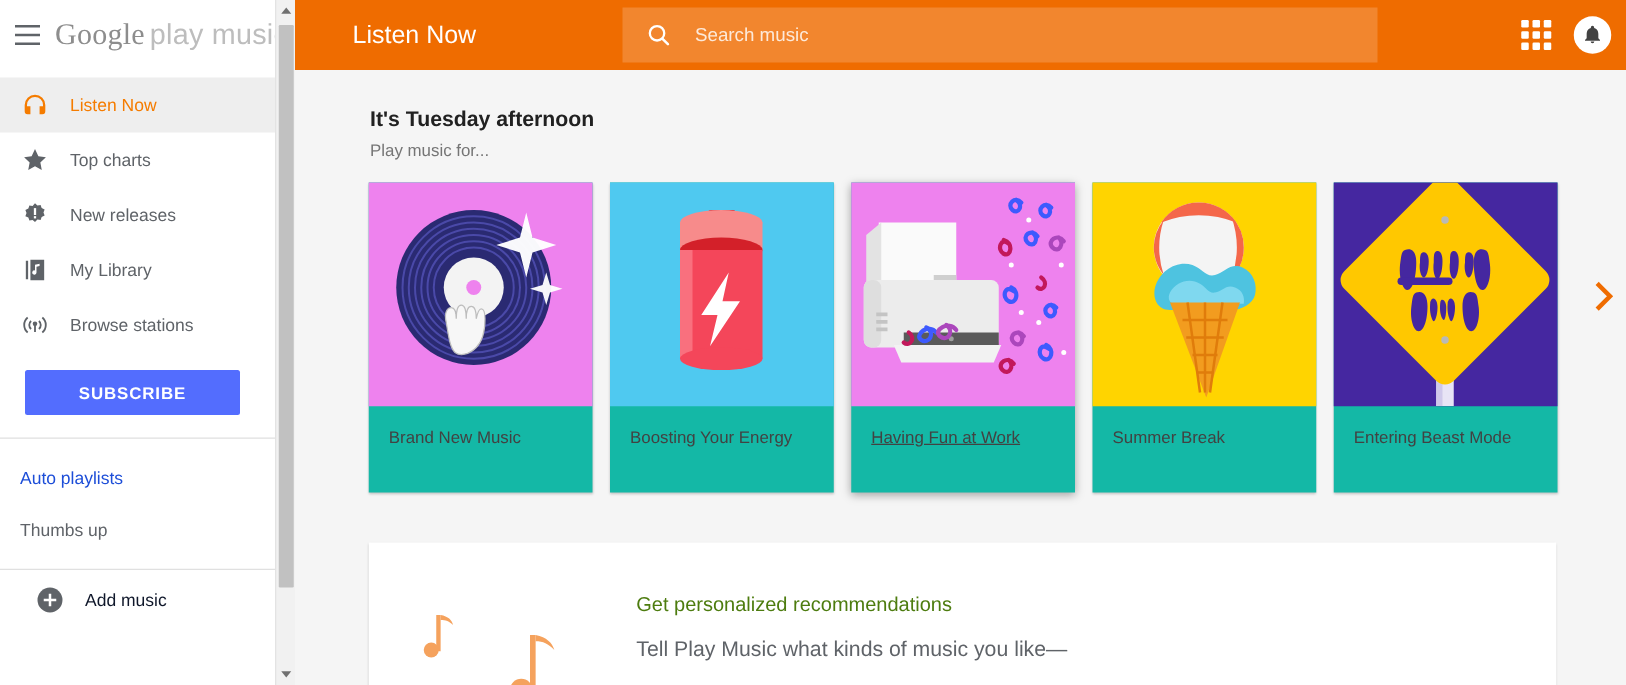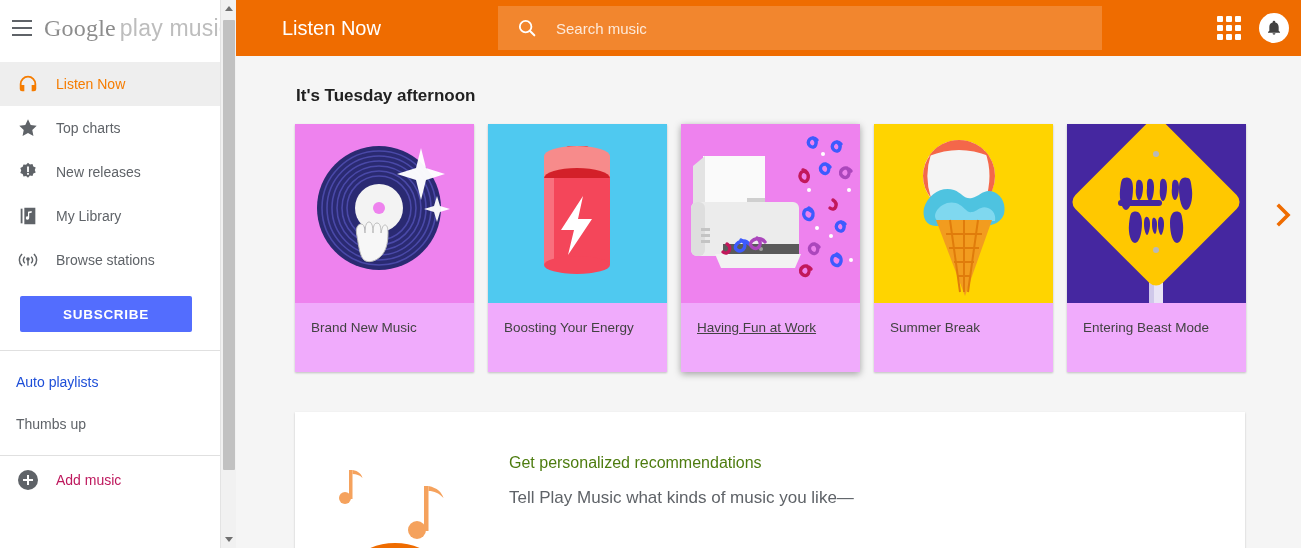--- a/index.html
+++ b/index.html
@@ -62,21 +62,21 @@
   .divider { height: 1px; background: #e0e0e0; margin: 0; }
   .plain-list { padding: 10px 0; }
   .plain-item {
     height: 42px; display: flex; align-items: center; padding-left: 16px;
     font-size: 14px; cursor: pointer;
   }
   .plain-item.muted { color: #1d4ed8; }
   .plain-item.dark { color: #5f6368; text-align: center; }
   .addmusic-row {
     height: 48px; display: flex; align-items: center; padding-left: 14px;
-    cursor: pointer; color: #be185d; font-size: 14px;
+    cursor: pointer; color: #0f172a; font-size: 14px; margin-left: 12px;
   }
   .addmusic-icon { width: 28px; margin-right: 14px; display:flex; align-items:center; justify-content:center;}
 
   
   .scrollbar {
     position: absolute; left: 220px; top: 0; width: 16px; height: 548px;
     background: #f1f1f1; border-left: 1px solid #e3e3e3; z-index: 5;
   }
   .sb-arrow {
     position: absolute; left: 0; width: 16px; height: 17px;
@@ -133,21 +133,21 @@
   .main-scroll { position: relative; height: 492px; overflow: hidden; border-radius: 10px; }
   .section-head { padding: 30px 0 0 76px; }
   .section-title { font-size: 17px; color: #212121; font-weight: bold; }
   .section-sub { font-size: 13.5px; color: #757575; margin-top: 7px; }
 
   .cards-row {
     display: flex; gap: 14px; padding-left: 75px; margin-top: 18px;
     position: relative;
   }
   .card {
-    width: 179px; background: #f0abfc; box-shadow: 0 1px 2px rgba(0,0,0,.22);
+    width: 179px; background: #14b8a6; box-shadow: 0 1px 2px rgba(0,0,0,.22);
     flex: 0 0 179px; position: relative;
   }
   .card.hovered { box-shadow: 0 2px 7px rgba(0,0,0,.35); }
   .card-art { width: 179px; height: 179px; position: relative; overflow: hidden; }
   .card-label {
     height: 69px; display: flex; align-items: flex-start; padding: 17px 14px 0 16px;
     font-size: 13.5px; color: #424242;
   }
   .card.hovered .card-label span { text-decoration: underline; }
 
@@ -311,20 +311,21 @@
             <path fill="#424242" d="M12 22a2.2 2.2 0 0 0 2.2-2.2H9.8A2.2 2.2 0 0 0 12 22zm7-6v-5.5c0-3.4-1.8-6.2-5-6.9V3a2 2 0 1 0-4 0v.6c-3.2.7-5 3.5-5 6.9V16l-2 2v1h18v-1z"></path>
           </svg>
         </div>
       </div>
     </header>
 
     <div class="main-scroll">
 
       <div class="section-head">
         <div class="section-title">It's Tuesday afternoon</div>
+        <div class="section-sub">Play music for...</div>
       </div>
 
       <div class="cards-row">
 
         <div class="card">
           <div class="card-art" style="background:#EE82EE">
             <svg width="179" height="179" viewBox="0 0 179 179">
               <circle cx="84" cy="84" r="62" fill="#2a2a72"></circle>
               <g fill="none" stroke="#4a49a8" stroke-width="1.6">
                 <circle cx="84" cy="84" r="57"></circle>

